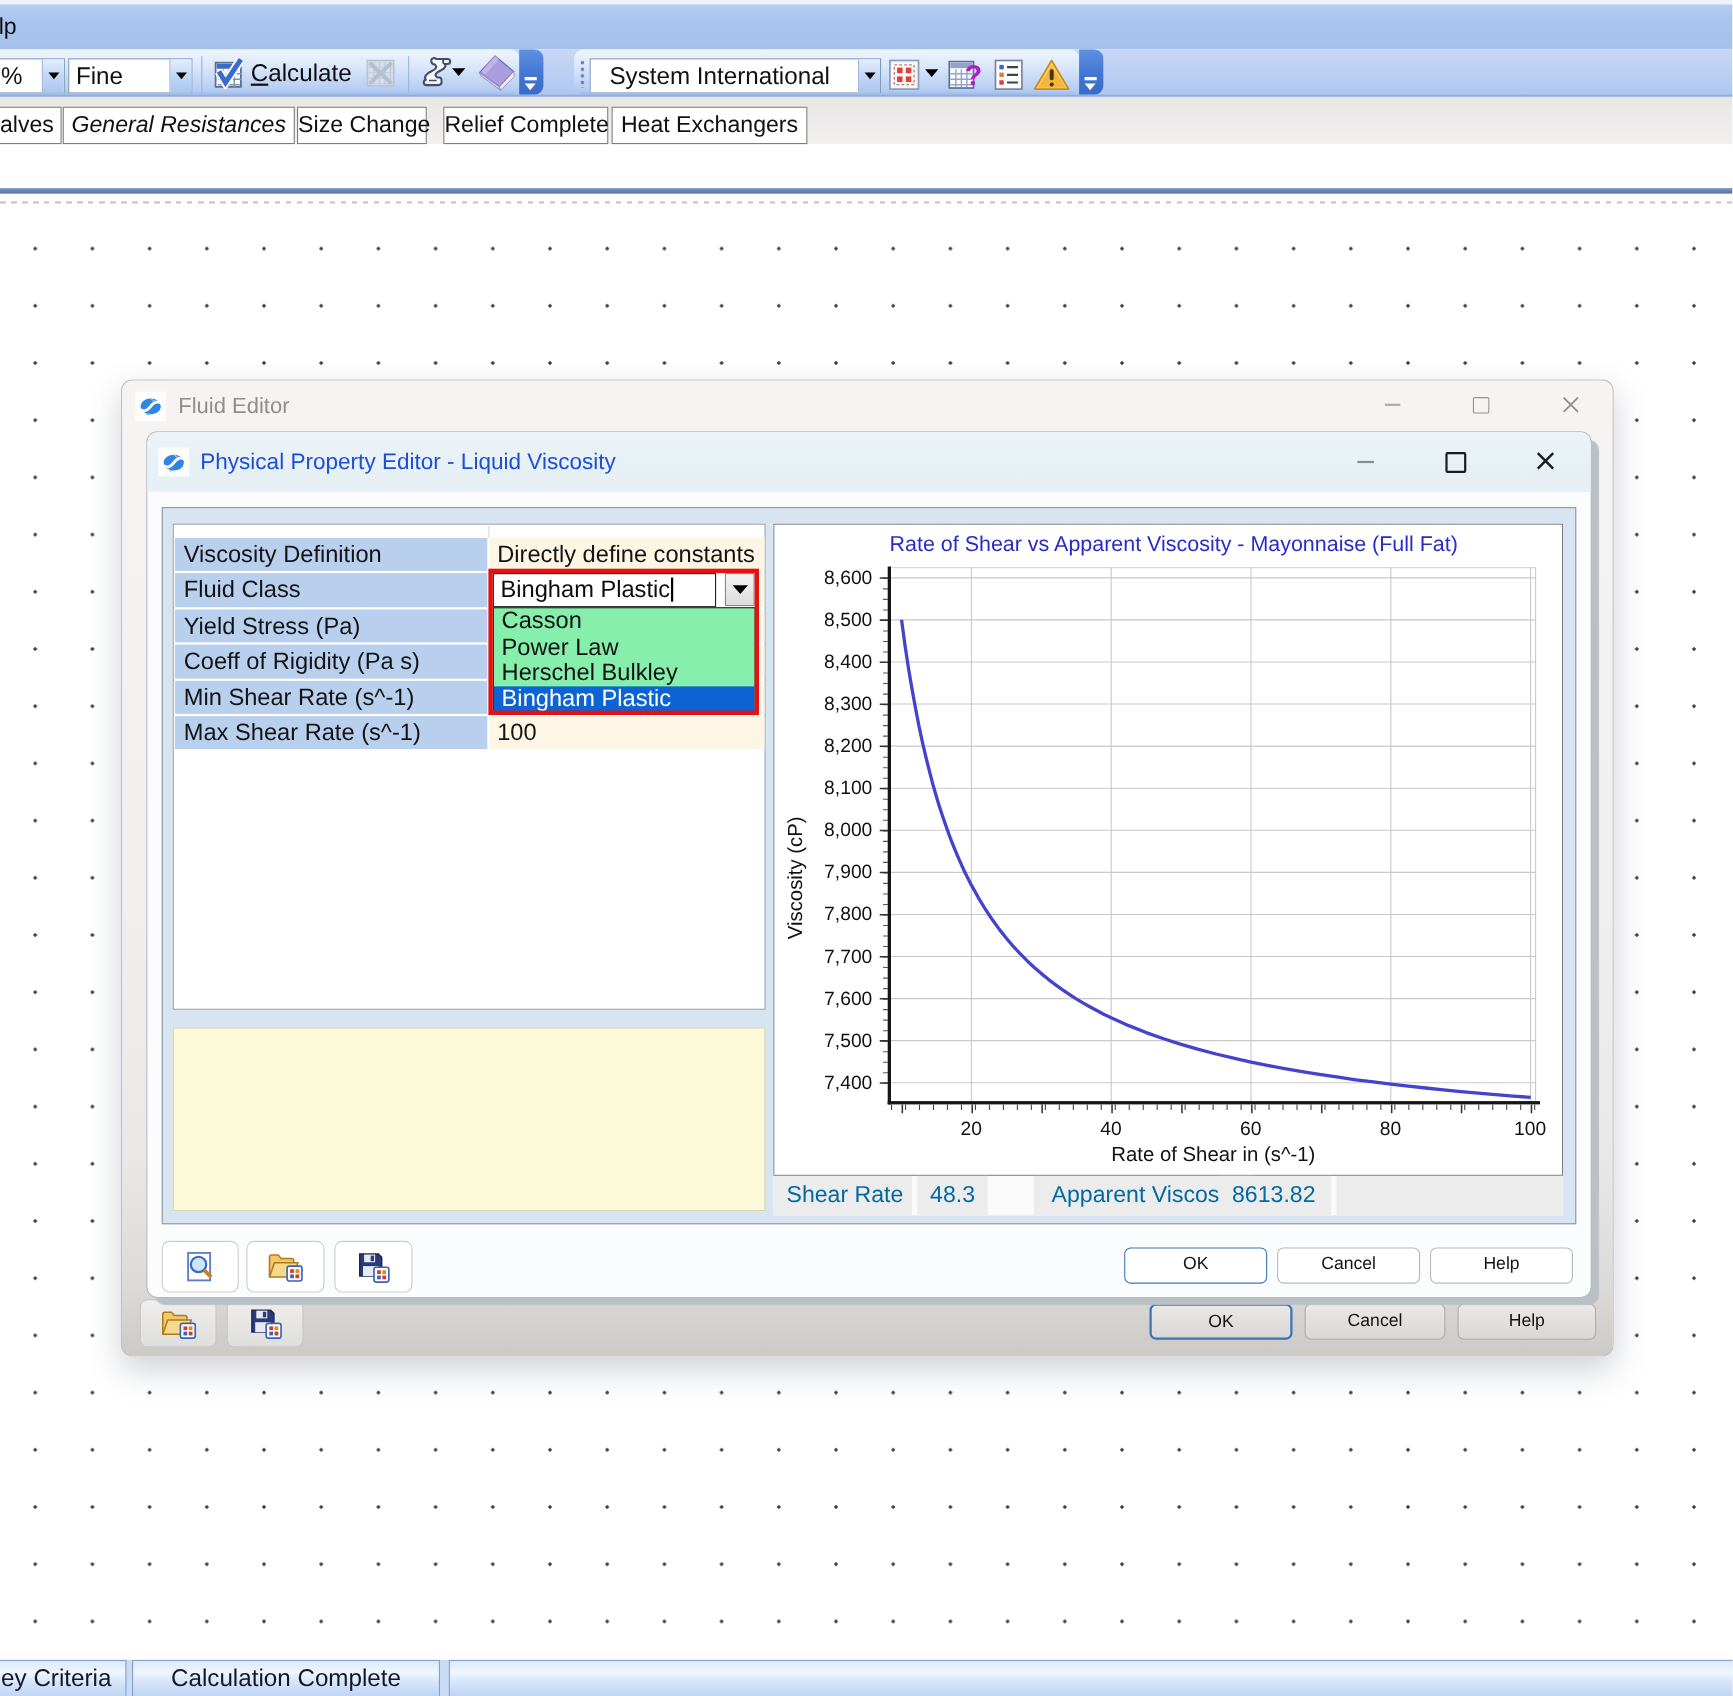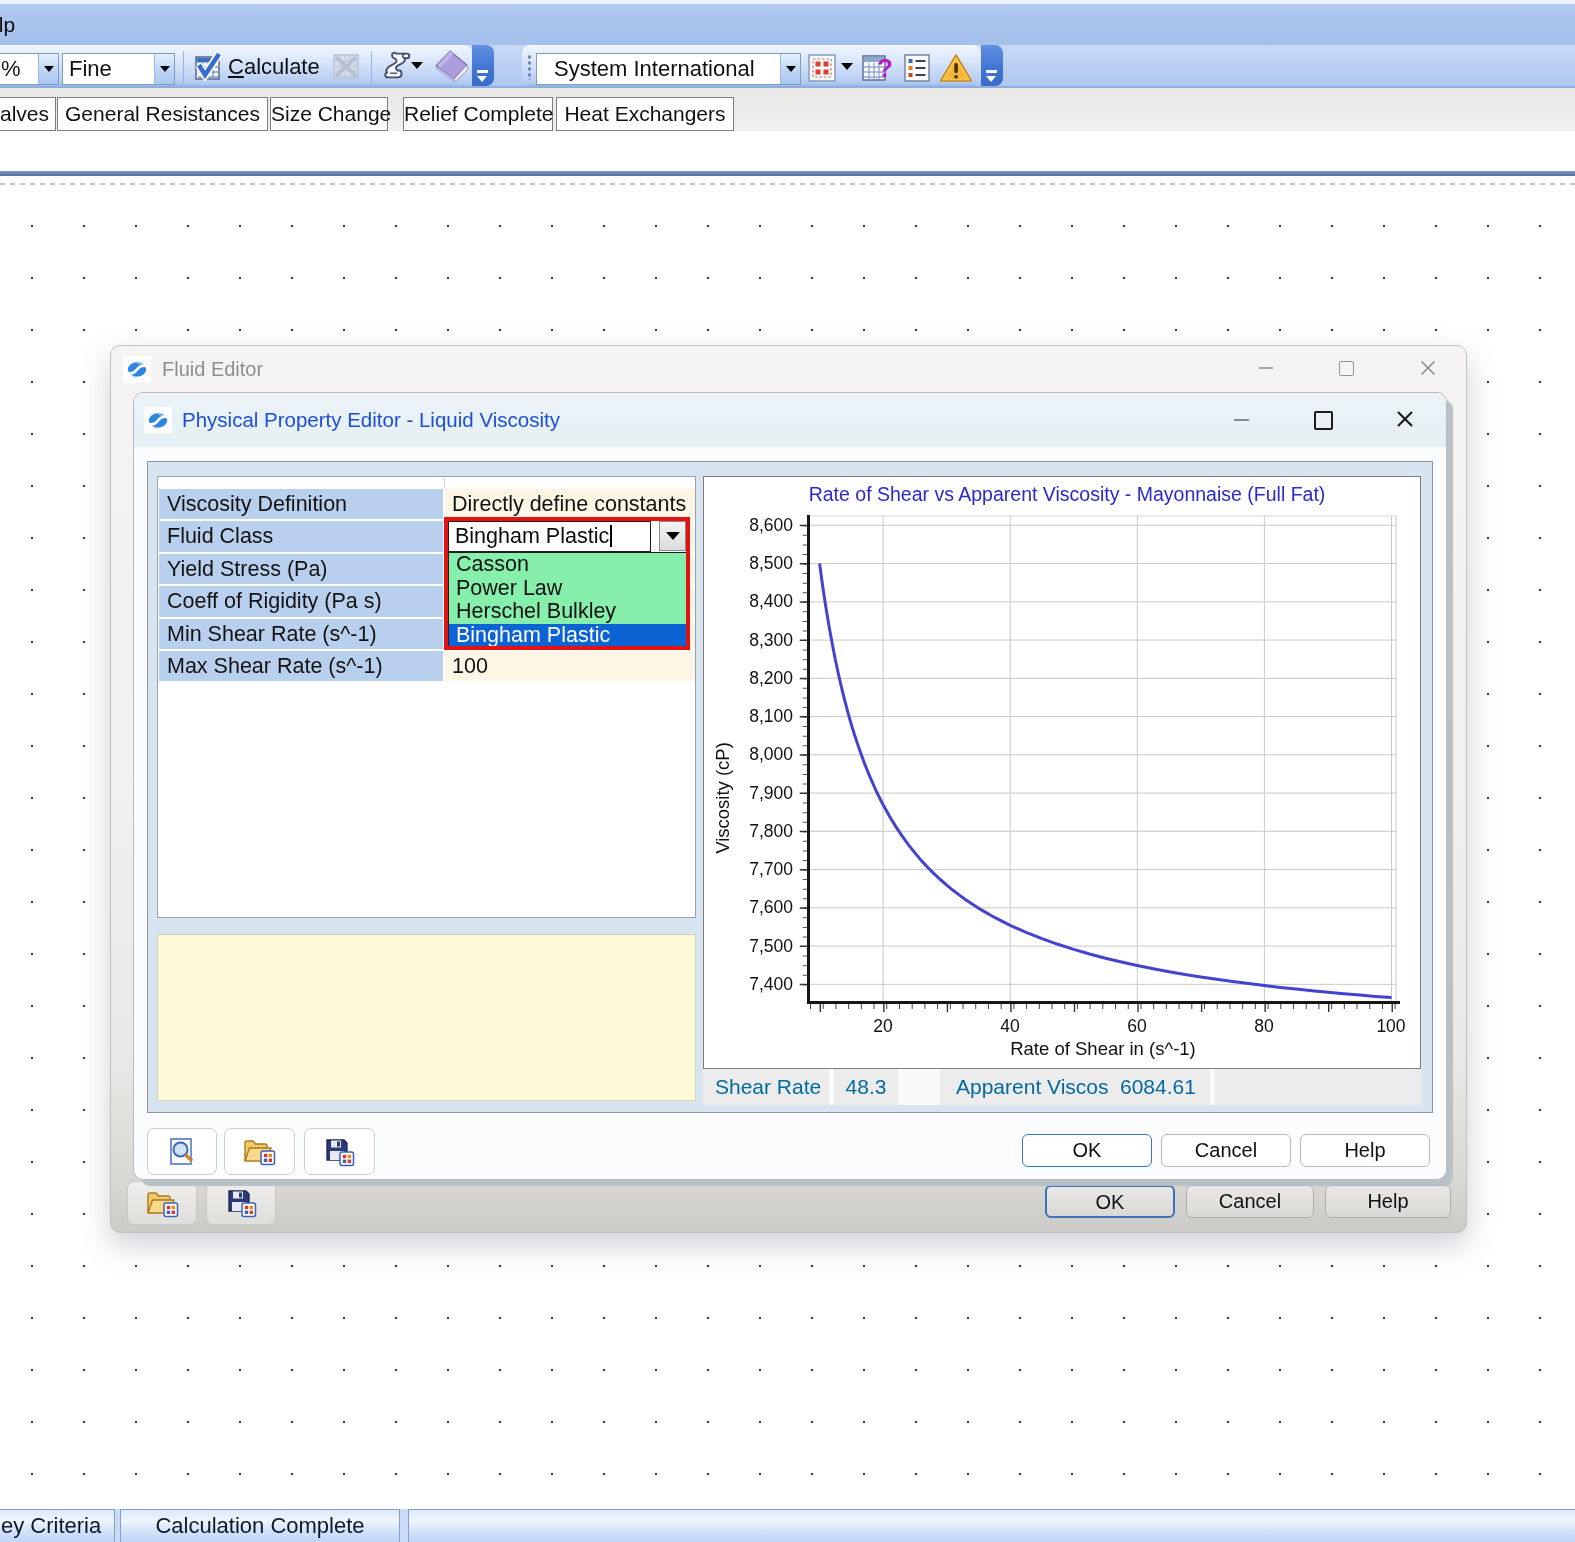--- a/index.html
+++ b/index.html
@@ -8,21 +8,21 @@
   #screen{position:relative;width:1575px;height:1542px;background:#fff;overflow:hidden;}
   .combo{background:#fff;border:1px solid #7f9db9;display:flex;align-items:center;}
   .combo .txt{flex:1;padding-left:6px;font-size:22px;color:#111;white-space:nowrap;overflow:hidden;}
   .combo .btn{width:19px;height:100%;background:linear-gradient(180deg,#e4eefb,#c2d7f5 50%,#aac6f0);border-left:1px solid #9db9dd;display:flex;align-items:center;justify-content:center;}
   .tri{width:0;height:0;border-left:5px solid transparent;border-right:5px solid transparent;border-top:6px solid #000;}
   .tab{position:absolute;top:97px;height:34px;background:#fff;border:1px solid #7e7e7e;box-sizing:border-box;font-size:21px;color:#111;text-align:center;line-height:32px;white-space:nowrap;}
   .statpanel{position:absolute;top:1509px;height:40px;box-sizing:border-box;border:1px solid #86a0c8;background:linear-gradient(180deg,#dce8fa 0%,#eff6fe 28%,#d2e2f8 55%,#b5cef2 100%);font-size:22px;color:#13172b;line-height:32px;white-space:nowrap;overflow:hidden;}
   .gridrowL{position:absolute;left:1px;width:284px;height:30.4px;background:#b9cfee;font-size:21.5px;color:#131313;line-height:30px;padding-left:8px;box-sizing:border-box;white-space:nowrap;}
   .gridrowR{position:absolute;left:287px;width:250px;height:30.4px;background:#fdf6e4;font-size:21.5px;color:#131313;line-height:30px;padding-left:7px;box-sizing:border-box;white-space:nowrap;overflow:hidden;}
   .ddi{height:23.5px;line-height:23.5px;padding-left:7px;font-size:21.5px;color:#111;white-space:nowrap;overflow:hidden;}
-  .pbtn{position:absolute;height:33px;box-sizing:border-box;border-radius:6px;text-align:center;font-size:20px;color:#111;line-height:30px;}
+  .pbtn{position:absolute;height:33px;box-sizing:border-box;border-radius:6px;text-align:center;font-size:16px;color:#111;line-height:30px;}
   .ibtn{position:absolute;box-sizing:border-box;border-radius:7px;display:flex;align-items:center;justify-content:center;}
   .segc{position:absolute;top:1069px;height:36px;background:#ececec;font-size:21px;color:#0369a1;line-height:36px;box-sizing:border-box;white-space:nowrap;overflow:hidden;}
 </style>
 </head>
 <body>
 <div id="screen">
 
 <div class="ab" style="left:0;top:0;width:1575px;height:4px;background:#eef3fb;"></div>
 <div class="ab" style="left:0;top:4px;width:1575px;height:41px;background:linear-gradient(180deg,#b7ccf2 0%,#a9c4ee 40%,#a5c1eb 100%);"></div>
 <div class="ab" style="left:-28px;top:13px;font-size:21px;color:#0c0c0c;">Help</div>
@@ -120,21 +120,21 @@
 <svg class="ab" style="left:938px;top:52px;" width="36" height="32" viewBox="0 0 36 32">
   <path d="M18 3 L33.5 29 L2.5 29 Z" fill="#ffcf56" stroke="#c98a1e" stroke-width="1.6" stroke-linejoin="round"></path>
   <path d="M18 8 L30.5 27.5 L5.5 27.5 Z" fill="#f6b53c"></path>
   <rect x="16.3" y="11" width="3.6" height="10" rx="1.6" fill="#4a3408"></rect>
   <rect x="16.3" y="23" width="3.6" height="3.6" rx="1.6" fill="#4a3408"></rect>
 </svg>
 
 <div class="ab" style="left:0;top:88px;width:1575px;height:45px;background:linear-gradient(180deg,#e9e7e6 0%,#f3f1f0 100%);"></div>
 <div class="ab" style="left:0;top:131px;width:1575px;height:40px;background:#fff;"></div>
 <div class="tab" style="left:-12px;width:68px;text-align:right;padding-right:6px;box-sizing:border-box;">alves</div>
-<div class="tab" style="left:57px;width:211px;">General Resistances</div>
+<div class="tab" style="left:57px;width:211px;font-style:italic;">General Resistances</div>
 <div class="tab" style="left:270px;width:118px;">Size Change</div>
 <div class="tab" style="left:403px;width:150px;">Relief Complete</div>
 <div class="tab" style="left:556px;width:178px;">Heat Exchangers</div>
 
 <div class="ab" style="left:0;top:171px;width:1575px;height:5px;background:linear-gradient(180deg,#7a97cc,#54719f);"></div>
 <div class="ab" style="left:0;top:183px;width:1575px;height:1.5px;background:repeating-linear-gradient(90deg,#c6c6c6 0 5px,transparent 5px 10px);"></div>
 
 <div class="ab" style="left:0;top:186px;width:1575px;height:1323px;background-color:#fff;background-image:radial-gradient(circle,#404040 1.35px,rgba(64,64,64,0) 1.6px);background-size:52px 52px;background-position:6px 14px;"></div>
 
 <div class="ab" style="left:0;top:1509px;width:1575px;height:33px;background:#cadcf5;"></div>
@@ -287,21 +287,21 @@
   <text x="688" y="556" text-anchor="middle" font-size="17.5" fill="#111">100</text>
   <text x="400" y="579" text-anchor="middle" font-size="18.5" fill="#111">Rate of Shear in (s^-1)</text>
   <text transform="translate(26,322) rotate(-90)" text-anchor="middle" font-size="18.5" fill="#111">Viscosity (cP)</text>
   <polyline points="116.6,87.5 119.7,110.5 122.9,131.4 126.1,150.4 129.3,167.9 132.4,184.0 135.6,198.8 138.8,212.6 142.0,225.3 145.1,237.2 148.3,248.3 151.5,258.7 154.7,268.4 157.9,277.5 161.0,286.1 164.2,294.2 167.4,301.9 170.6,309.1 173.7,316.0 176.9,322.5 180.1,328.7 186.5,340.2 192.8,350.6 199.2,360.2 205.5,368.9 211.9,376.9 218.2,384.4 224.6,391.2 230.9,397.6 237.3,403.5 243.7,409.1 250.0,414.3 256.4,419.1 262.7,423.7 269.1,428.0 275.4,432.1 281.8,435.9 288.1,439.5 294.5,442.9 300.8,446.2 307.2,449.3 323.1,456.4 339.0,462.7 354.9,468.3 370.8,473.4 386.6,478.0 402.5,482.2 418.4,486.0 434.3,489.5 450.2,492.7 466.1,495.7 482.0,498.4 497.9,501.0 513.7,503.3 529.6,505.6 545.5,507.6 561.4,509.6 577.3,511.4 593.2,513.1 609.1,514.8 625.0,516.3 640.8,517.7 656.7,519.1 672.6,520.4 688.5,521.6" fill="none" stroke="#4343cd" stroke-width="3" stroke-linejoin="round"></polyline>
 </svg>
 
 <div class="ab" style="left:703px;top:1069px;width:718px;height:36px;background:#fafafa;"></div>
 <div class="segc" style="left:703px;width:126px;padding-left:12px;">Shear Rate</div>
 <div class="segc" style="left:834px;width:64px;text-align:center;">48.3</div>
 <div class="segc" style="left:940px;width:200px;padding-left:16px;">Apparent Viscosity</div>
-<div class="segc" style="left:1108px;width:102px;padding-left:12px;">6084.61</div>
+<div class="segc" style="left:1108px;width:102px;padding-left:12px;">8613.82</div>
 <div class="segc" style="left:1215px;width:206px;"></div>
 
 <div class="ibtn" style="left:147px;top:1128px;width:70px;height:47px;border:1.5px solid #cdcdcd;background:#fff;">
   <svg width="30" height="32" viewBox="0 0 30 32">
     <rect x="4" y="3" width="20" height="25" fill="#fdfdfd" stroke="#5a80c8" stroke-width="1.7"></rect>
     <circle cx="13.5" cy="13.5" r="7" fill="#cfe2f6" stroke="#3a6ac0" stroke-width="2"></circle>
     <line x1="18.5" y1="18.5" x2="25" y2="25" stroke="#d08020" stroke-width="3.4"></line>
   </svg>
 </div>
 <div class="ibtn" style="left:224px;top:1128px;width:71px;height:47px;border:1.5px solid #cdcdcd;background:#fff;">

